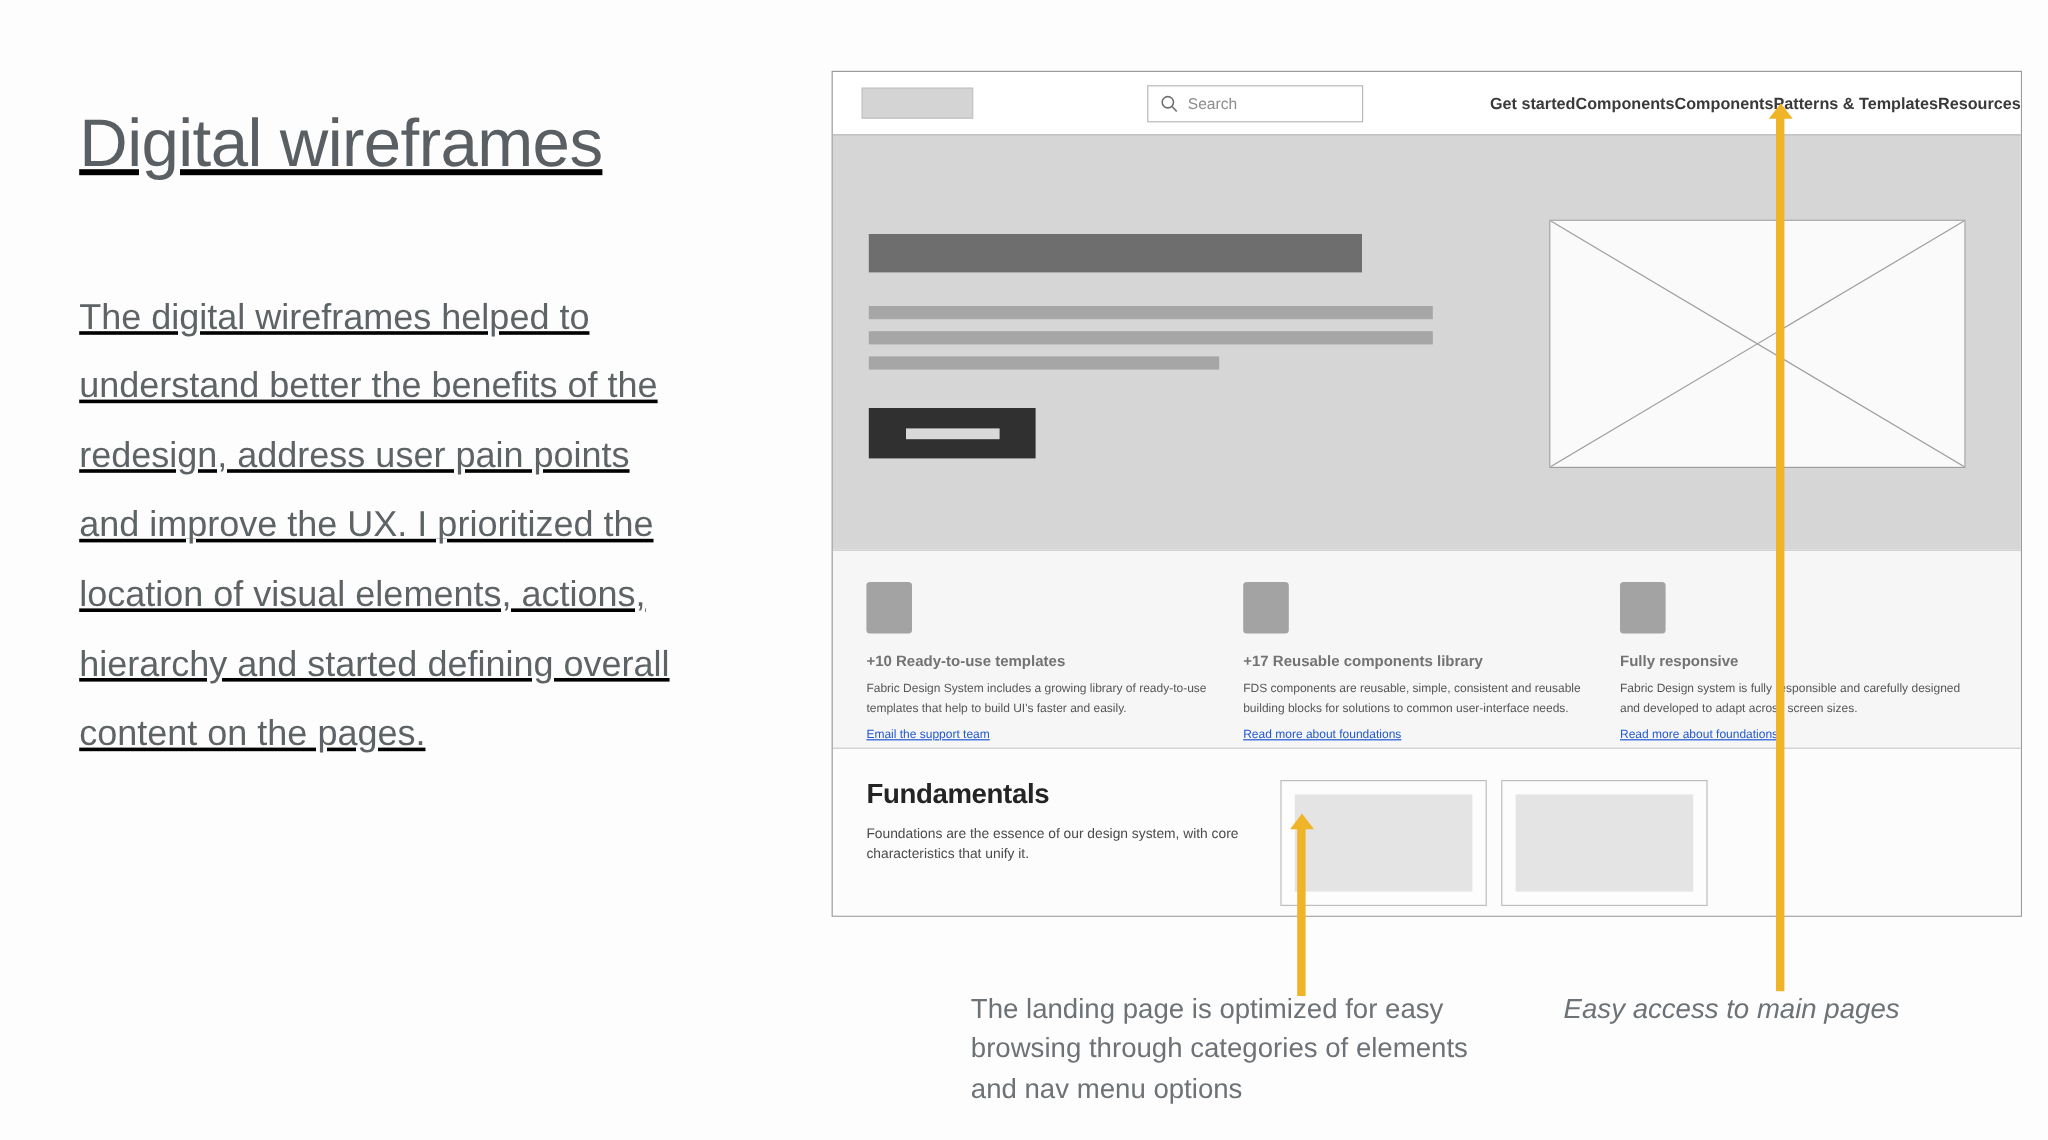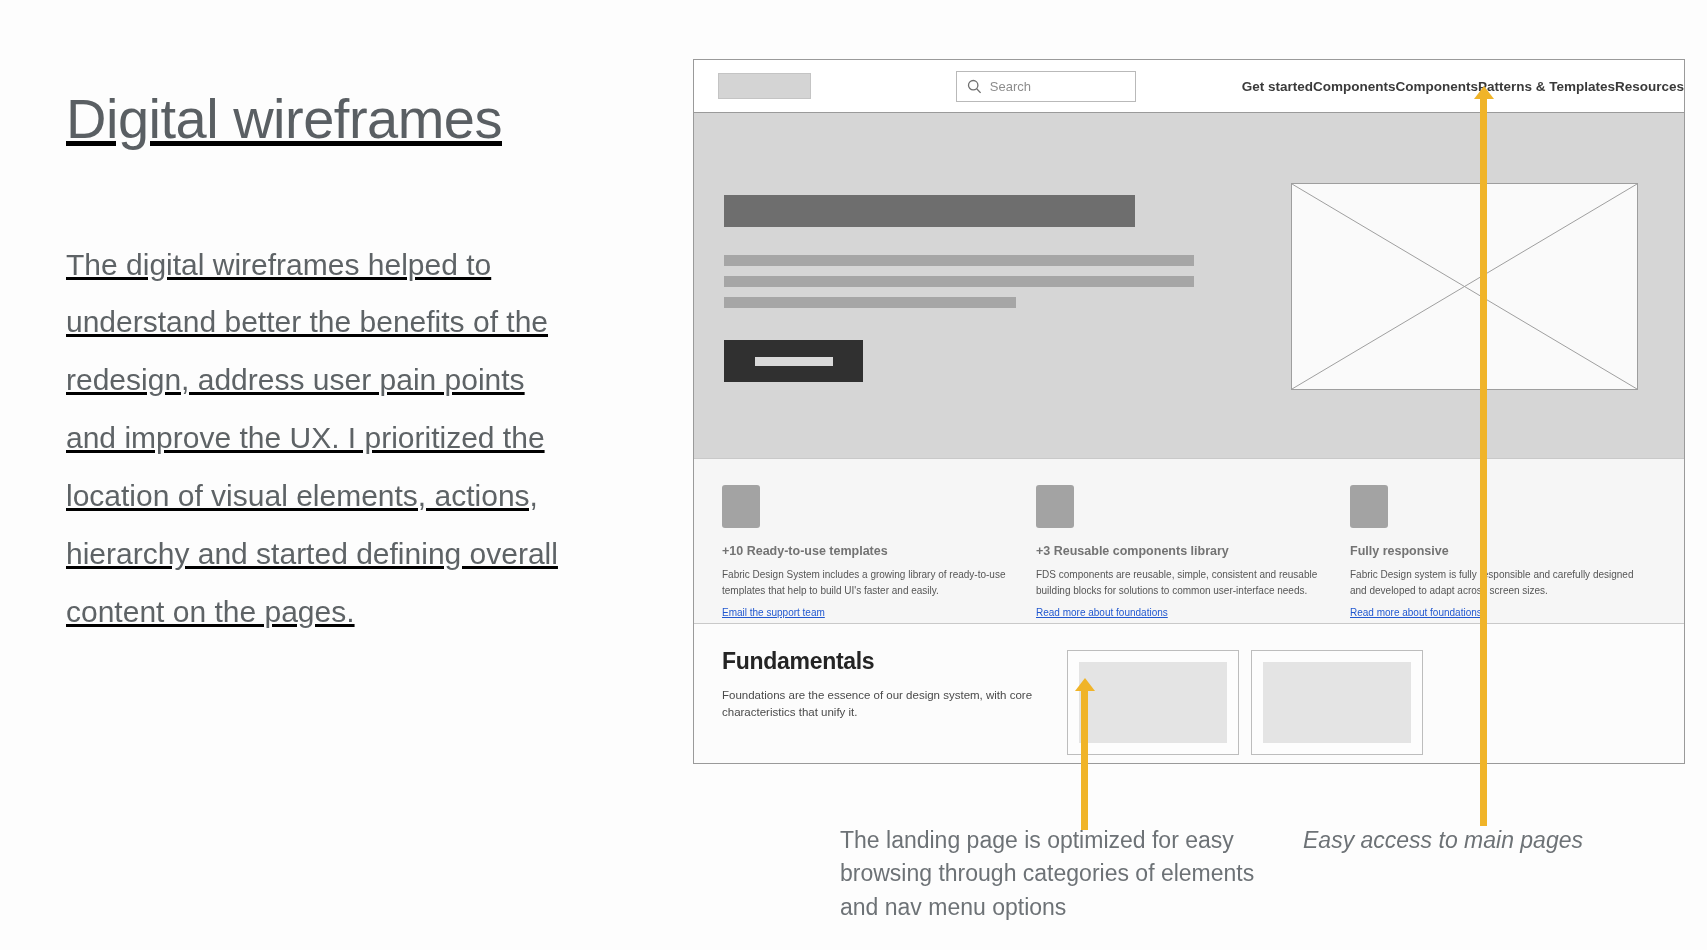--- a/index.html
+++ b/index.html
@@ -293,21 +293,21 @@
 
   .arrow-nav  { left: 1480px; top: 98px;  height: 728px; }
   .arrow-land { left: 1081px; top: 690px; height: 140px; }
 
   .annot {
     position: absolute;
     font-size: 23px;
     color: #6d7276;
     line-height: 1.45;
   }
-  .annot-landing { left: 840px; top: 824px; width: 420px; }
+  .annot-landing { left: 809px; top: 824px; width: 420px; }
   .annot-nav     { left: 1303px; top: 824px; width: 330px; font-style: italic; }
 </style>
 </head>
 <body>
 
 <div id="slide">
 
   <div class="left-col">
     <h1 class="slide-title">Digital wireframes</h1>
     <p class="slide-body">The digital wireframes helped to understand better the benefits of the redesign, address user pain points and improve the UX. I prioritized the location of visual elements, actions, hierarchy and started defining overall content on the pages.</p>
@@ -360,21 +360,21 @@
 
       <div class="feature">
         <div class="feature-icon"></div>
         <div class="feature-title">+10 Ready-to-use templates</div>
         <div class="feature-desc">Fabric Design System includes a growing library of ready-to-use templates that help to build UI's faster and easily.</div>
         <a class="feature-link">Email the support team</a>
       </div>
 
       <div class="feature">
         <div class="feature-icon"></div>
-        <div class="feature-title">+3 Reusable components library</div>
+        <div class="feature-title">+17 Reusable components library</div>
         <div class="feature-desc">FDS components are reusable, simple, consistent and reusable building blocks for solutions to common user-interface needs.</div>
         <a class="feature-link">Read more about foundations</a>
       </div>
 
       <div class="feature">
         <div class="feature-icon"></div>
         <div class="feature-title">Fully responsive</div>
         <div class="feature-desc">Fabric Design system is fully responsible and carefully designed and developed to adapt across screen sizes.</div>
         <a class="feature-link">Read more about foundations</a>
       </div>

